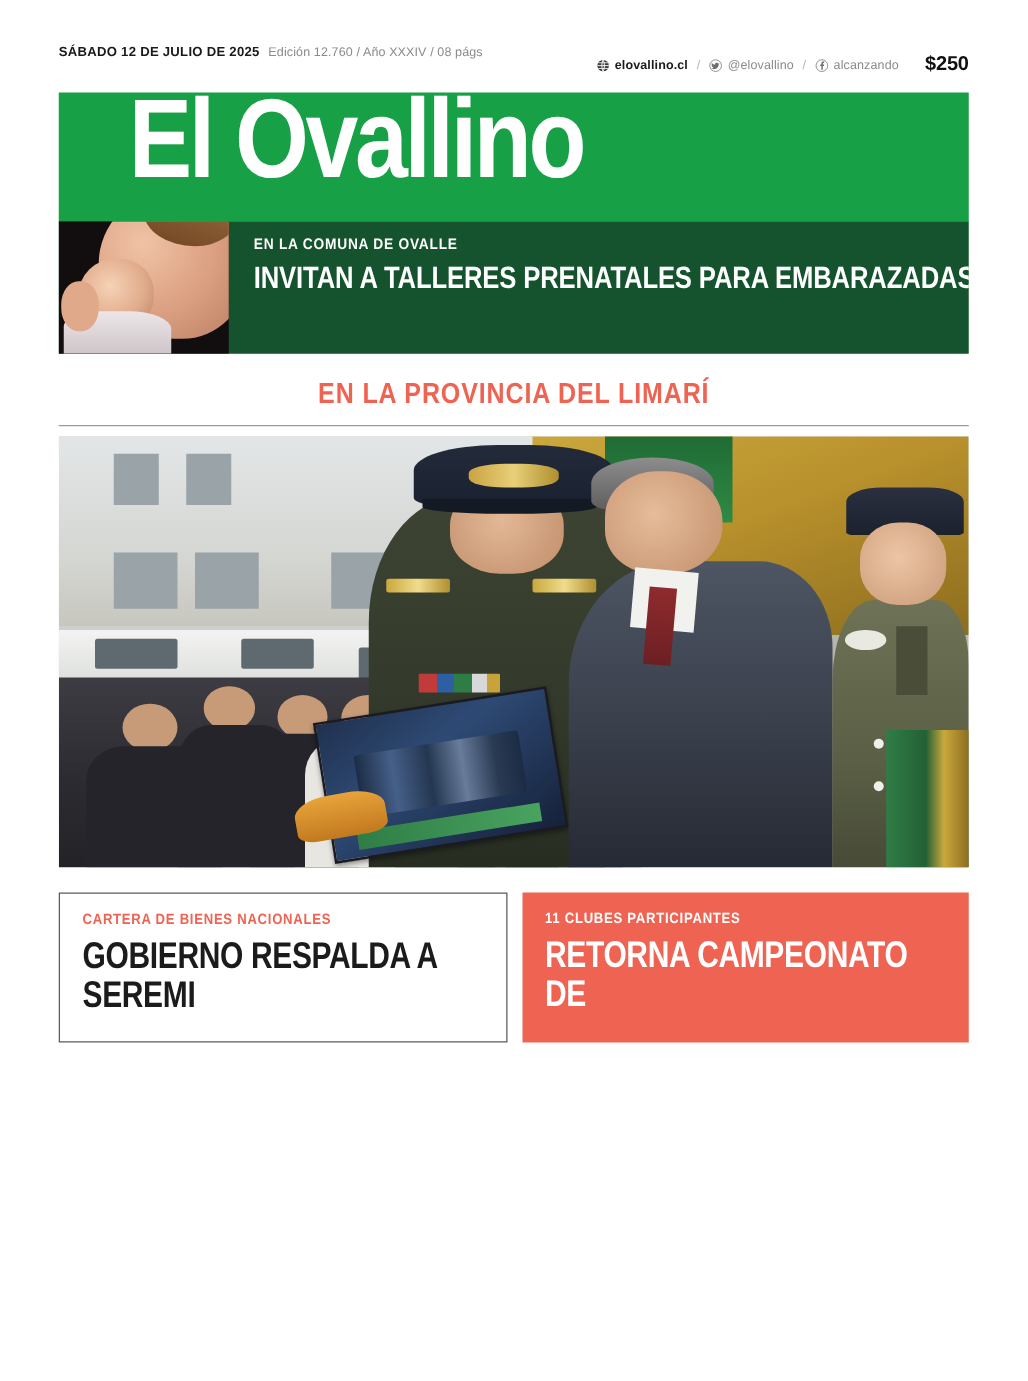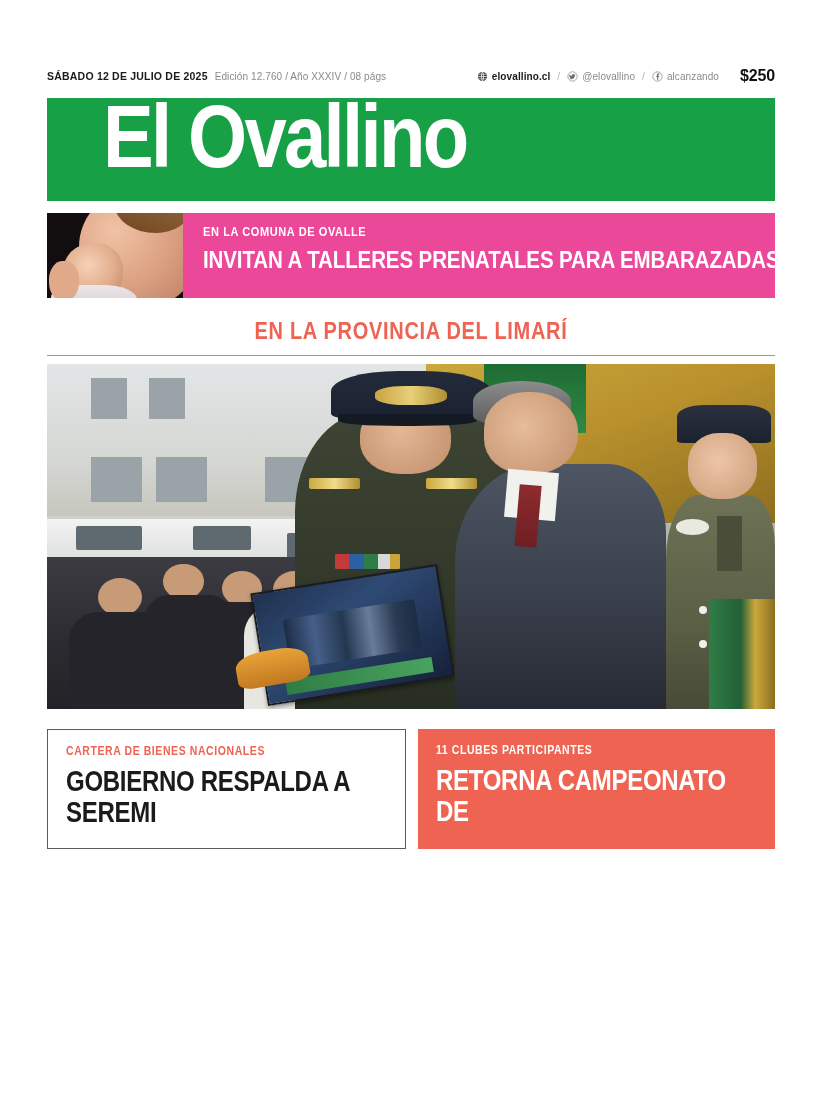--- a/index.html
+++ b/index.html
@@ -7,22 +7,22 @@
   body {
     background:#ffffff;
     font-family:"Liberation Sans", sans-serif;
     color:#141414;
     -webkit-font-smoothing:antialiased;
   }
   .page { position:relative; width:822px; height:1105px; padding:0 47px; }
 
   
   .topbar {
-    display:flex; align-items:center; justify-content:space-between;
-    height:32px; margin-top:60px;
+    display:flex; justify-content:space-between;
+    height:32px; margin-top:36px;
   }
   .dateline { display:flex; align-items:baseline; gap:7px; white-space:nowrap; }
   .dateline .big {
     font-size:10.5px; font-weight:bold; letter-spacing:.02em; color:#1a1a1a;
   }
   .dateline .small { font-size:10px; color:#8a8a8a; letter-spacing:.01em; }
 
   .social { display:flex; align-items:center; gap:7px; white-space:nowrap; }
   .social .item { display:flex; align-items:center; gap:4px; }
   .social .label { font-size:10px; color:#8a8a8a; letter-spacing:.01em; }
@@ -38,21 +38,21 @@
   }
   .masthead h1 {
     color:#ffffff; font-size:76px; font-weight:bold;
     letter-spacing:-.035em; line-height:1;
     font-family:"Liberation Sans", sans-serif;
     transform:scaleY(1.18); transform-origin:center;
   }
 
   
   .promo {
-    display:flex; background:#ec4899; height:85px; margin-top:12px;
+    display:flex; background:#14532d; height:106px; 
     overflow:hidden;
   }
   .promo-photo {
     width:136px; flex:0 0 136px; position:relative; overflow:hidden;
     background:#120d0e;
   }
   
   .promo-photo .torso {
     position:absolute; right:-14px; top:-24px; width:118px; height:118px;
     border-radius:52% 48% 46% 54%;

